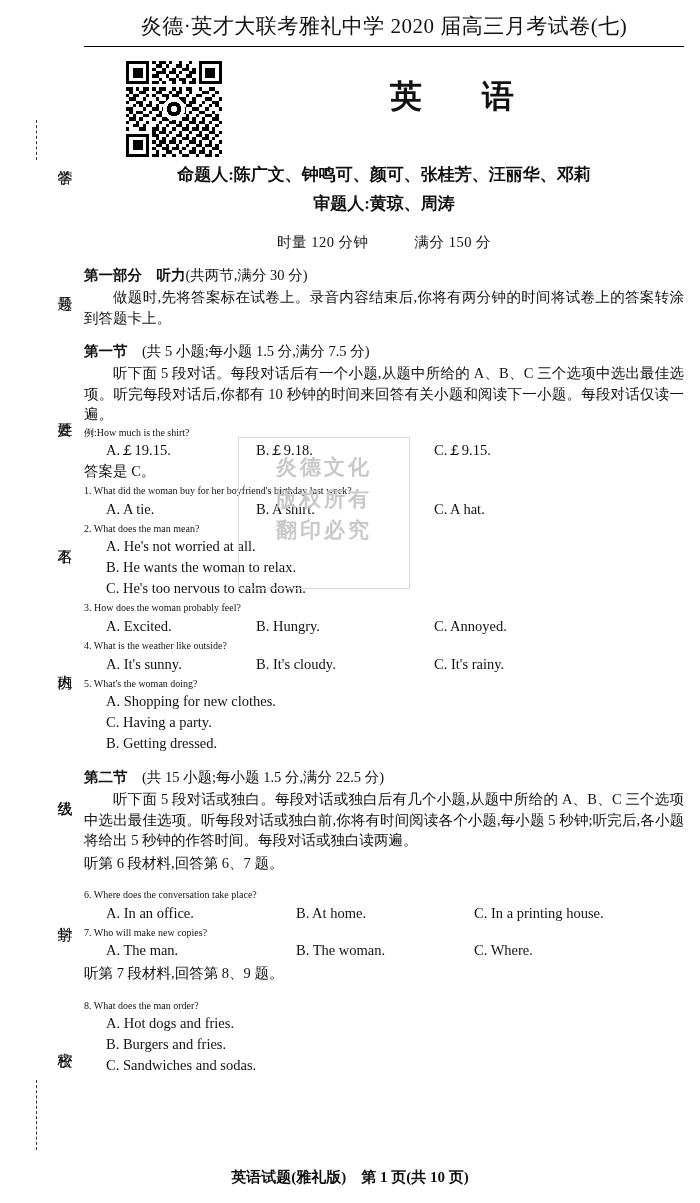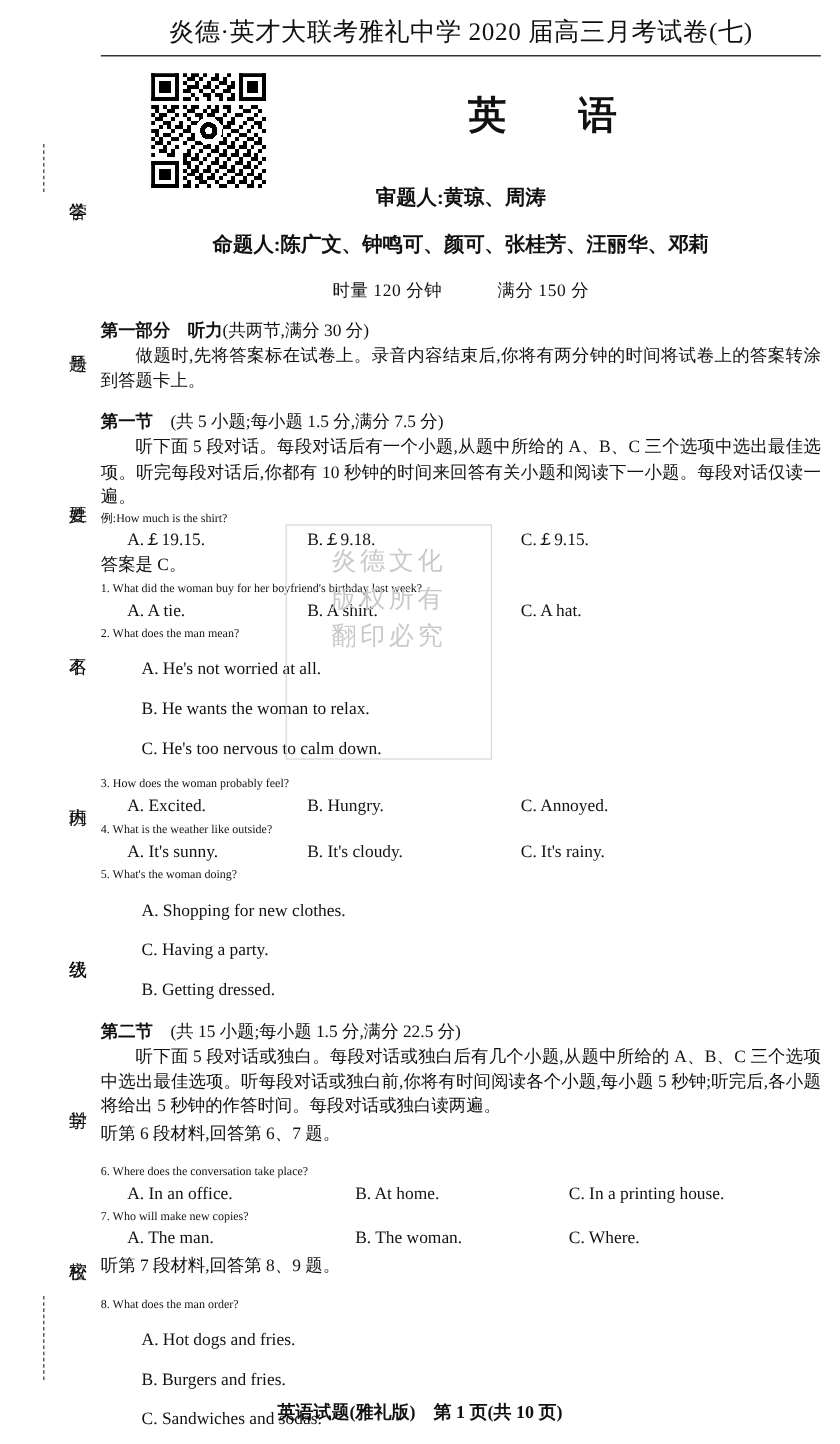--- a/index.html
+++ b/index.html
@@ -148,44 +148,44 @@
     display: flex;
   }
   .opts .o { display: inline-block; }
   .opts .o1 { width: 150px; }
   .opts .o2 { width: 178px; }
   .opts.wide .o1 { width: 190px; }
   .opts.wide .o2 { width: 178px; }
   .optline {
     font-size: 14.5px;
     line-height: 1.45;
-    margin: 12px;
+    margin: 0;
     padding-left: 22px;
   }
   .ans {
     font-size: 14.5px;
     line-height: 1.45;
     margin: 0;
   }
   .listen {
     font-size: 14.5px;
     line-height: 1.45;
     margin-top: 2px;
   }
 
   
   .watermark {
     position: absolute;
     left: 238px;
     top: 437px;
     width: 172px;
-    height: 196px;
+    height: 152px;
     border: 1px solid #d8d8d8;
     color: #c9c9c9;
-    font-weight: normal;
+    font-weight: bold;
     font-size: 21px;
     line-height: 1.5;
     text-align: center;
     letter-spacing: 3px;
     padding-top: 14px;
     box-sizing: border-box;
     pointer-events: none;
     z-index: 5;
   }
 
@@ -466,22 +466,22 @@
               <rect x="27" y="28" width="1" height="1"></rect>
           </g>
           <circle cx="14.5" cy="14.5" r="3.4" fill="#fff"></circle>
           <circle cx="14.5" cy="14.5" r="2.2" fill="#000"></circle>
           <circle cx="14.5" cy="14.5" r="0.9" fill="#fff"></circle>
         </svg>
       </div>
       <div class="subject">英　语</div>
     </div>
 
+    <div class="center-line">命题人:陈广文、钟鸣可、颜可、张桂芳、汪丽华、邓莉</div>
     <div class="center-line two">审题人:黄琼、周涛</div>
-    <div class="center-line">命题人:陈广文、钟鸣可、颜可、张桂芳、汪丽华、邓莉</div>
 
     <div class="meta-line">
       <span>时量 120 分钟</span><span class="gap"></span><span>满分 150 分</span>
     </div>
 
     <div class="sec-head">
       <span class="nm">第一部分</span>
       &nbsp;&nbsp;
       <span class="nm">听力</span><span class="sub">(共两节,满分 30 分)</span>
     </div>

